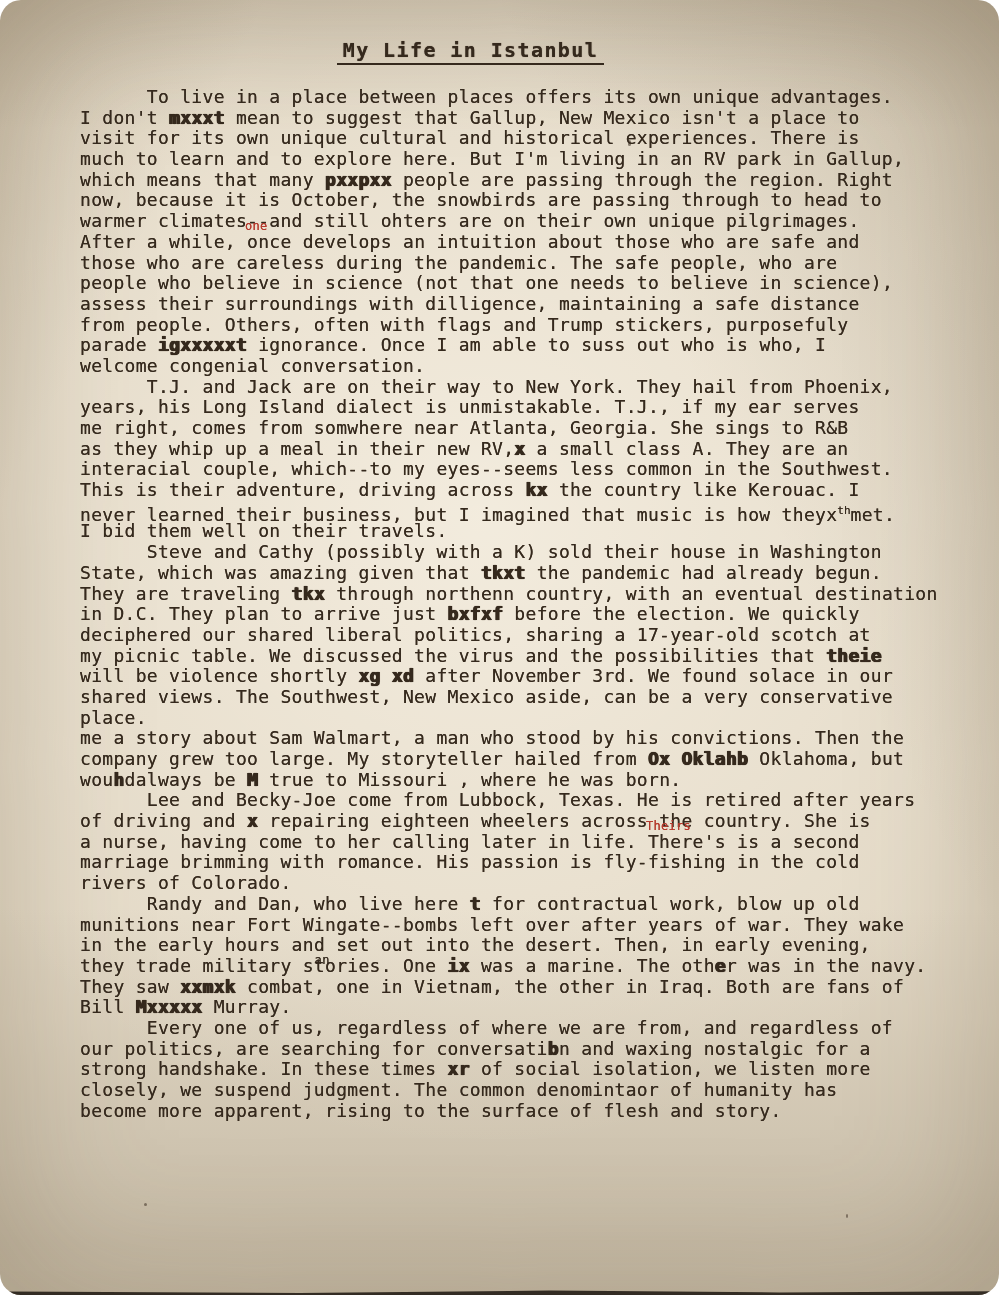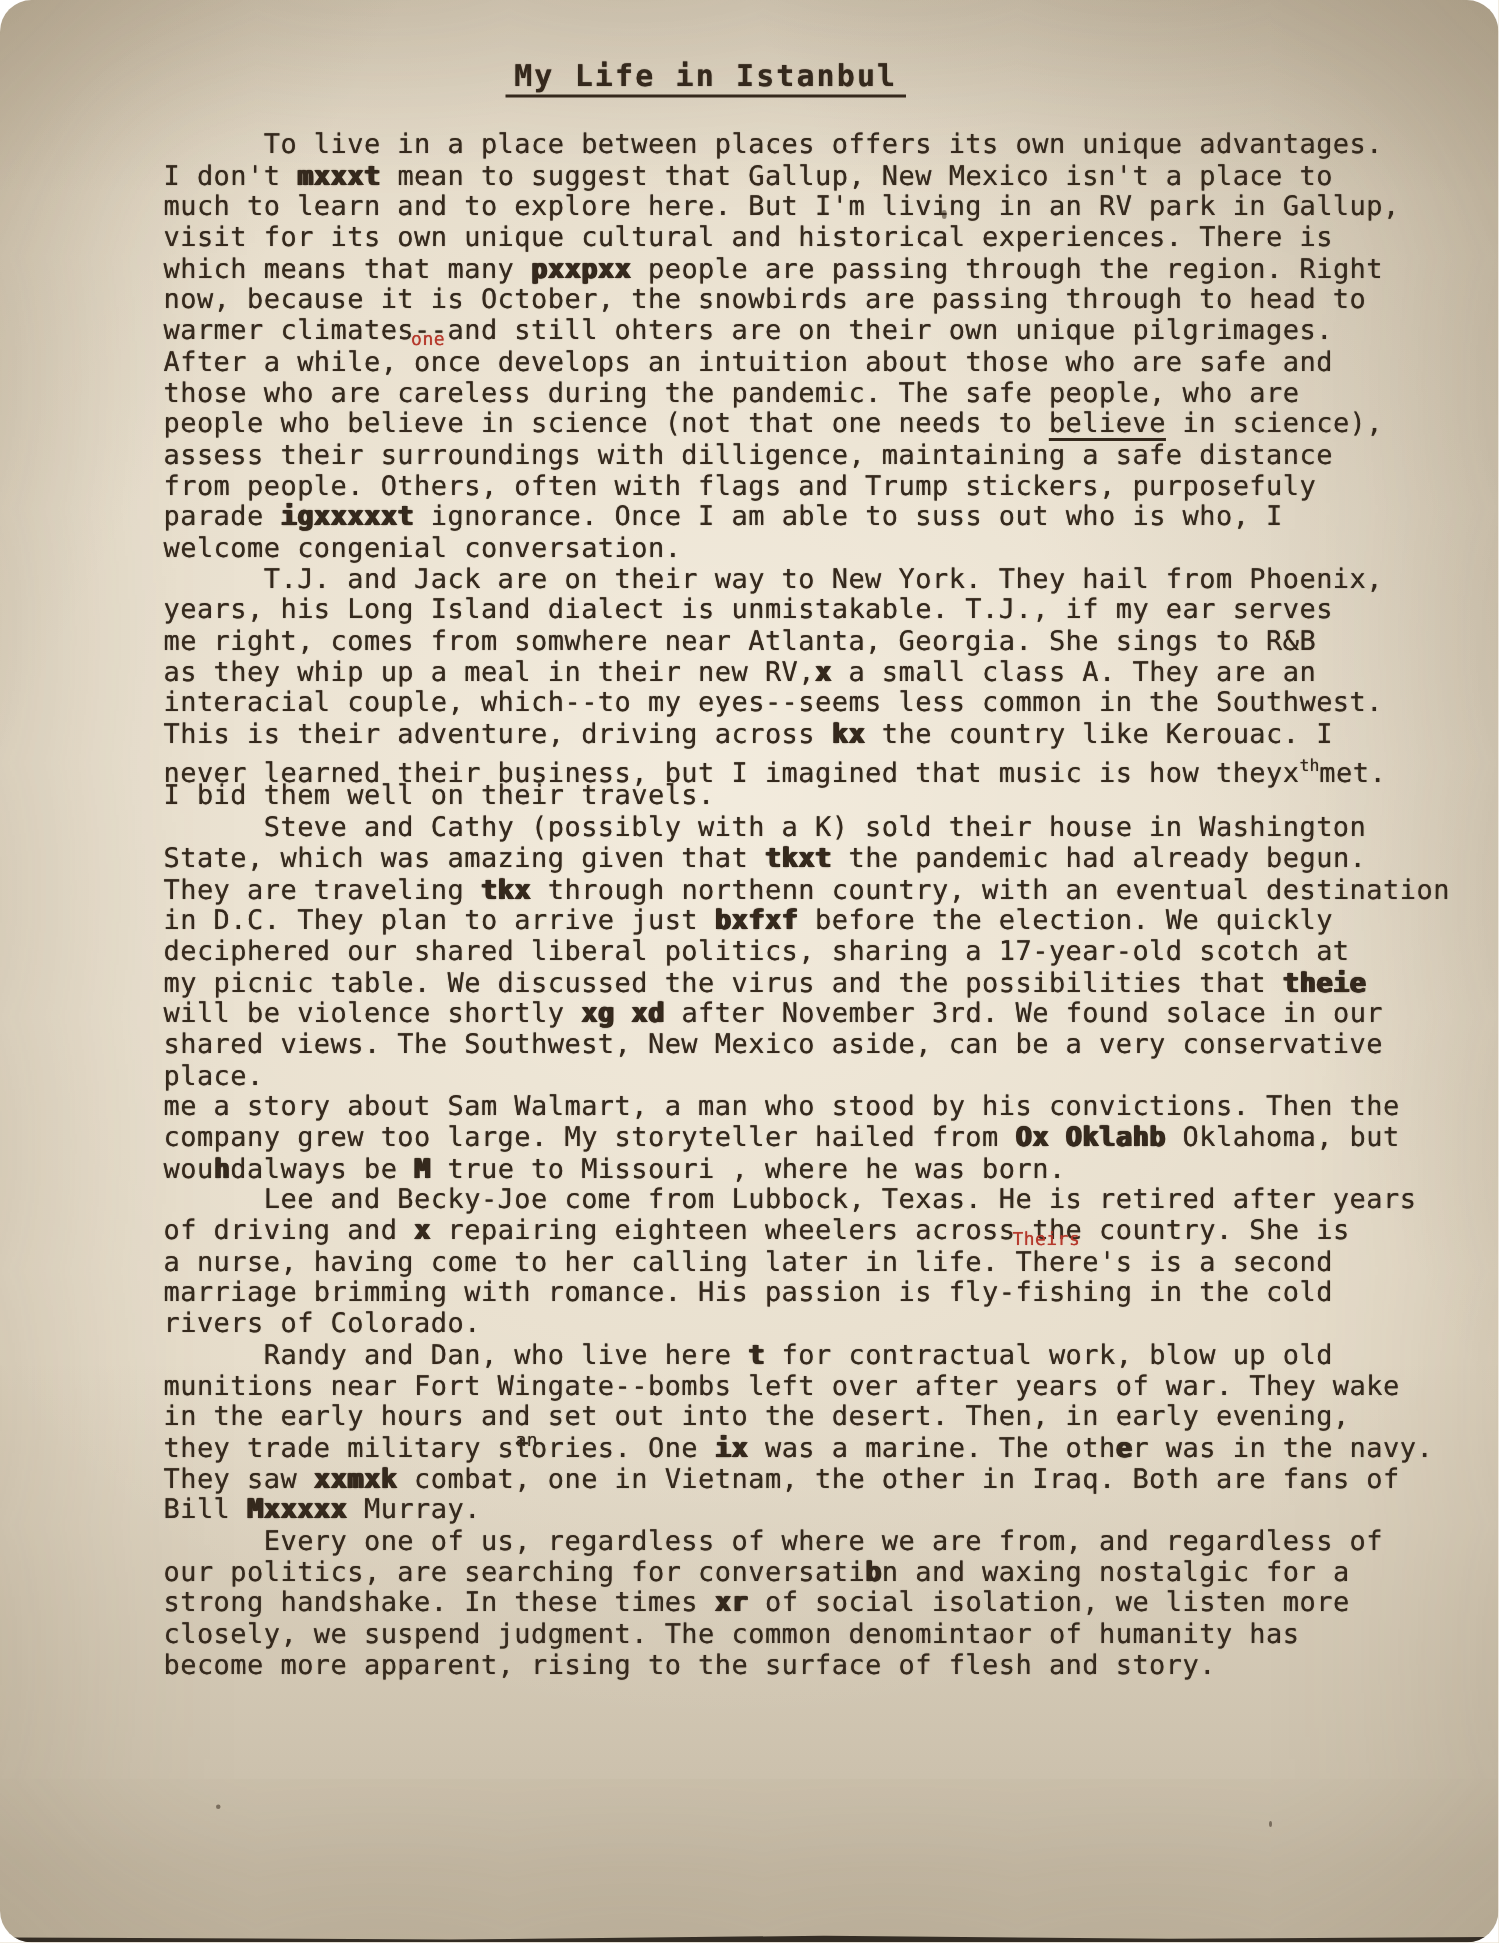--- a/index.html
+++ b/index.html
@@ -28,29 +28,27 @@
     font-size:20px; font-weight:bold;
     letter-spacing:1.4px;
     padding:0 6px 1px 6px;
     border-bottom:2.5px solid #35291d;
     text-shadow:0 0 0.7px rgba(53,41,29,0.85);
   }
   .doc-body{
     position:absolute; left:80px; top:87px; width:880px;
     font-size:18px; line-height:20.7px; letter-spacing:0.3px;
     text-shadow:0 0 0.6px rgba(53,41,29,0.8);
-    margin-left:29px;
   }
   .line{white-space:pre; height:20.7px;}
   .xout{
     font-weight:bold;
     text-shadow:0.8px 0 currentColor, -0.5px 0 currentColor, 0 0 1px currentColor;
   }
   .uline{
-    text-decoration:underline;
     text-decoration-thickness:2px;
     text-underline-offset:3.5px;
     text-align:center;
   }
   .sup{font-size:11px; vertical-align:7px; letter-spacing:0;text-align:right;}
   .stack{position:relative; display:inline-block;}
   .above{
     position:absolute; left:-2px; top:-13px;
     font-size:12px; line-height:14px;
     text-shadow:0 0 0.5px currentColor;
@@ -73,22 +71,22 @@
 <body>
 
 <div class="page">
   <div class="title-row">
     <span class="title-text">My Life in Istanbul</span>
   </div>
   <div class="doc-body">
       <div>
         <div class="line"><span>      To live in a place between places offers its own unique advantages.</span></div>
         <div class="line"><span>I don't </span><span class="xout">mxxxt</span><span> mean to suggest that Gallup, New Mexico isn't a place to</span></div>
+        <div class="line"><span>visit for its own unique cultural and historical experiences. There is</span></div>
         <div class="line"><span>much to learn and to explore here. But I'm living in an RV park in Gallup,</span></div>
-        <div class="line"><span>visit for its own unique cultural and historical experiences. There is</span></div>
         <div class="line"><span>which means that many </span><span class="xout">pxxpxx</span><span> people are passing through the region. Right</span></div>
         <div class="line"><span>now, because it is October, the snowbirds are passing through to head to</span></div>
         <div class="line"><span>warmer climates--and still ohters are on their own unique pilgrimages.</span></div>
         <div class="line"><span>After a while, </span><span class="stack">once<span class="above red">one</span></span><span> develops an intuition about those who are safe and</span></div>
         <div class="line"><span>those who are careless during the pandemic. The safe people, who are</span></div>
         <div class="line"><span>people who believe in science (not that one needs to </span><span class="uline">believe</span><span> in science),</span></div>
         <div class="line"><span>assess their surroundings with dilligence, maintaining a safe distance</span></div>
         <div class="line"><span>from people. Others, often with flags and Trump stickers, purposefuly</span></div>
         <div class="line"><span>parade </span><span class="xout">igxxxxxt</span><span> ignorance. Once I am able to suss out who is who, I</span></div>
         <div class="line"><span>welcome congenial conversation.</span></div>

